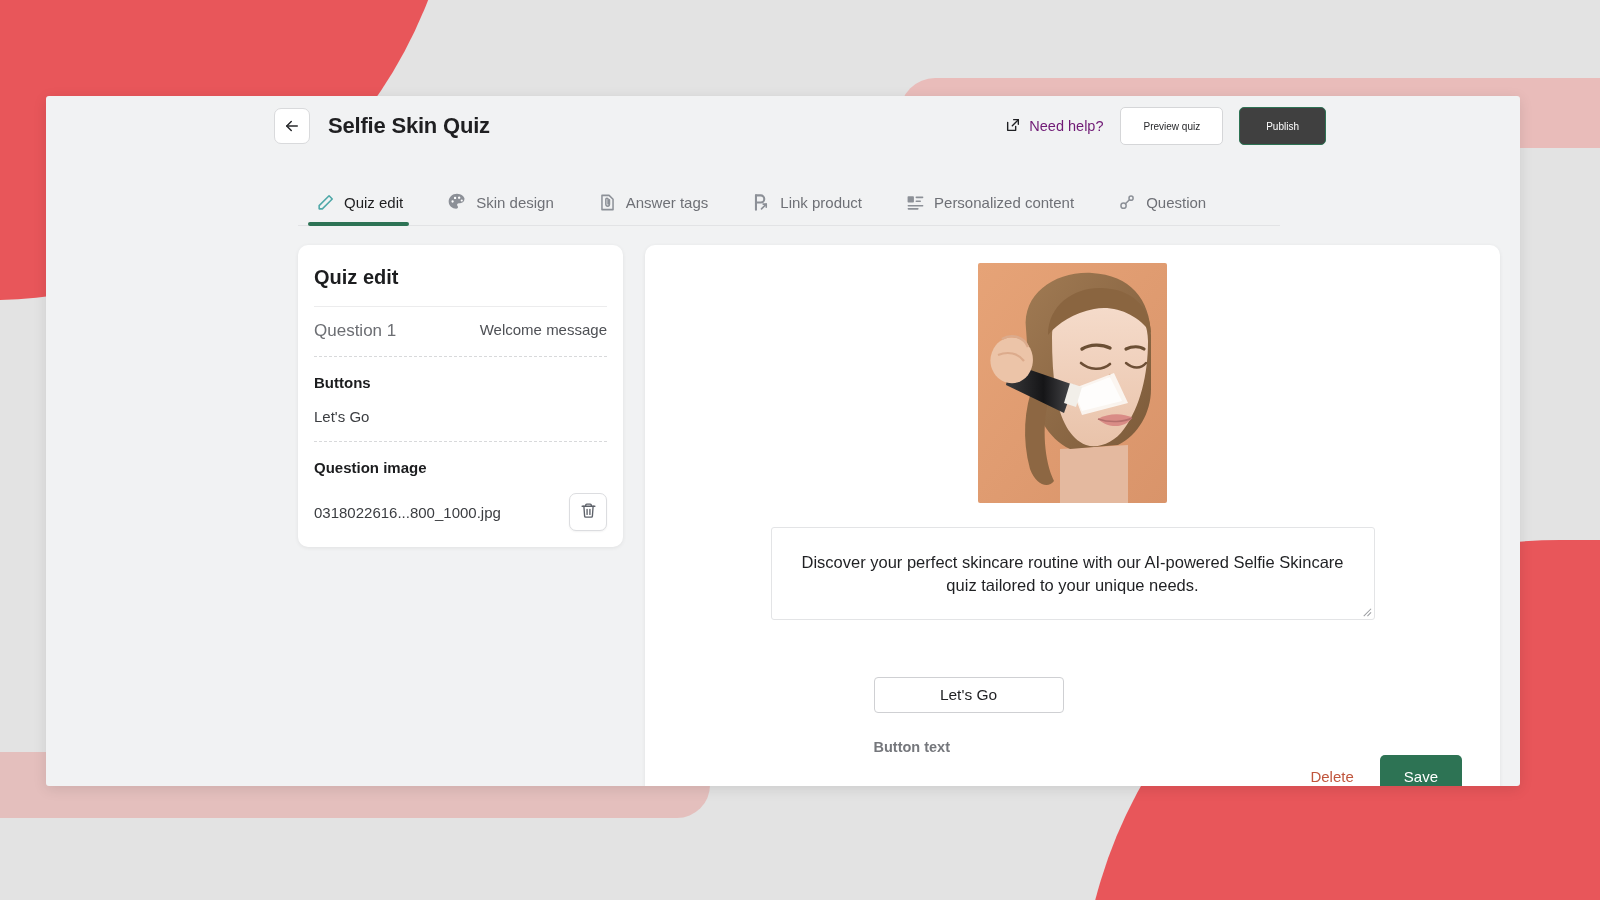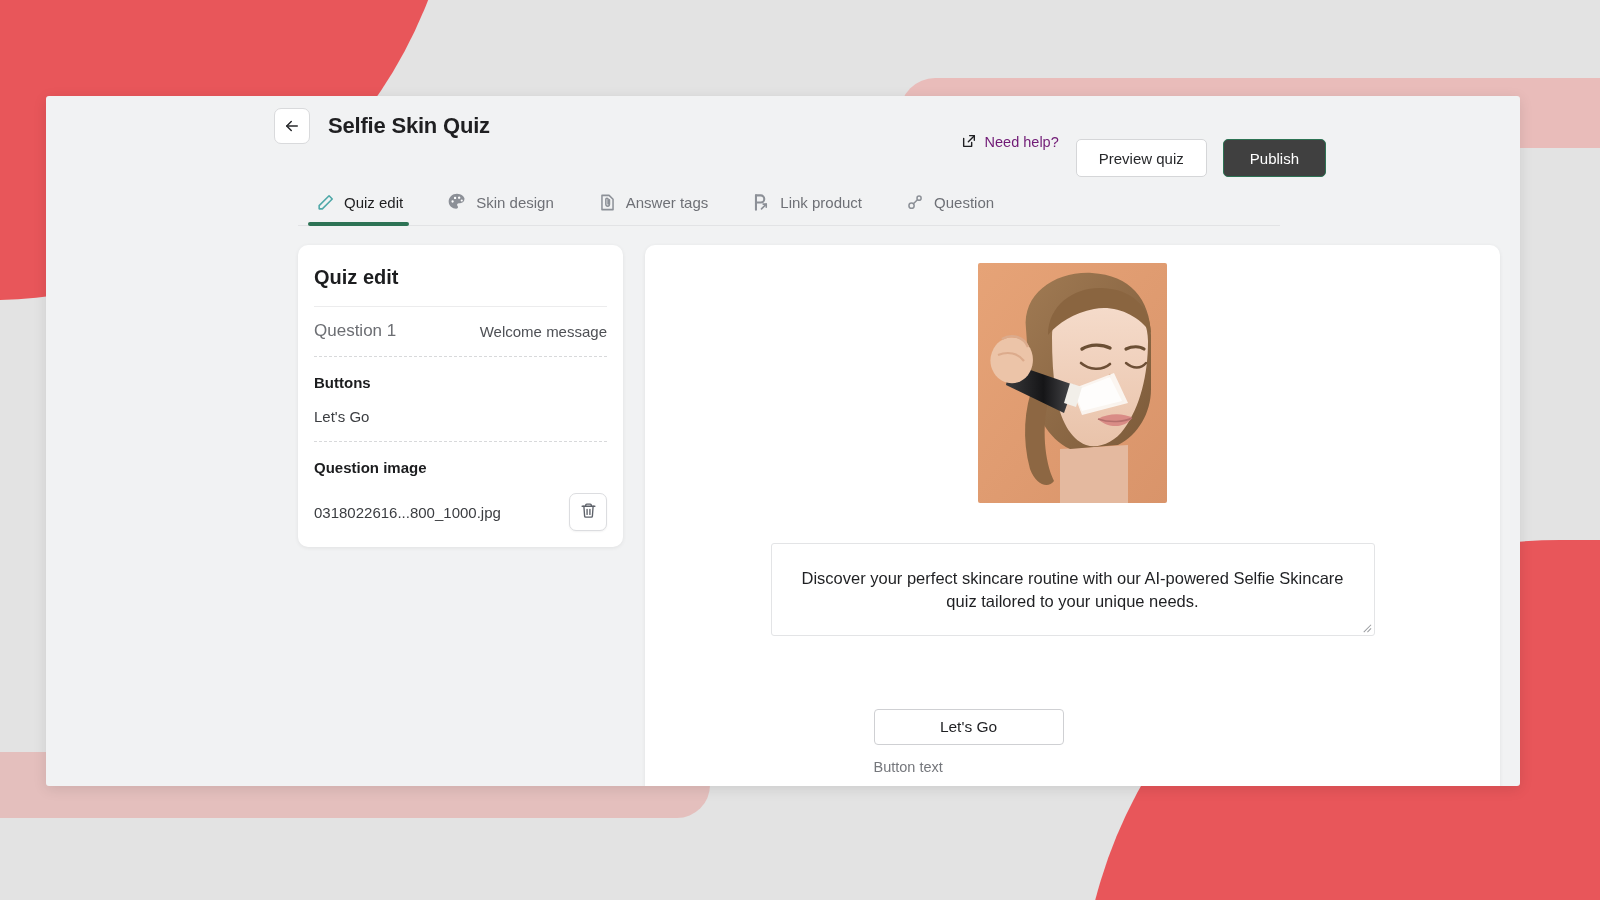--- a/index.html
+++ b/index.html
@@ -76,24 +76,24 @@
     position: absolute; right: 194px; top: 11px;
     display: flex; align-items: center; gap: 16px;
   }
   .need-help {
     display: flex; align-items: center; gap: 8px;
     font-size: 14.5px; color: #701a75; cursor: pointer;
     margin-right: 1px;
   }
   .btn {
     font-family: "Liberation Sans", sans-serif;
-    font-size: 15px;
+    font-size: 10px;
     border-radius: 5px;
     cursor: pointer;
-    display: flex; align-items: center; justify-content: center; margin-top: 32px;
+    display: flex; align-items: center; justify-content: center;
   }
   .btn-preview {
     height: 38px; padding: 0 22px;
     background: #ffffff; color: #27282b;
     border: 1px solid #d5d6d8;
   }
   .btn-publish {
     height: 38px; padding: 0 26px;
     background: #404040; color: #ffffff;
     border: 1px solid #2d7354;
@@ -136,21 +136,21 @@
     box-shadow: 0 1px 4px rgba(0,0,0,0.07);
     padding: 0 16px;
     align-self: flex-start;
   }
   .left-card-title {
     font-size: 20px; font-weight: bold; color: #1c1d1f;
     padding: 21px 0 17px 0;
     border-bottom: 1px solid #ececed;
   }
   .row-question {
-    display: flex; justify-content: space-between; align-items: center;
+    display: flex; justify-content: space-between; align-items: flex-start;
     padding: 14px 0 15px 0;
     border-bottom: 1px dashed #d8d9db;
   }
   .row-question-label { font-size: 17px; color: #6c6e73; }
   .row-question-value { font-size: 15px; color: #4e5055; }
   .section {
     padding: 17px 0 16px 0;
     border-bottom: 1px dashed #d8d9db;
   }
   .section:last-child { border-bottom: none; }
@@ -176,21 +176,20 @@
   
   .right-card {
     flex: 1;
     background: #ffffff;
     border-radius: 10px;
     box-shadow: 0 1px 4px rgba(0,0,0,0.07);
     padding: 18px 28px 22px 28px;
     min-height: 549px;
     display: flex; flex-direction: column;
     align-items: center;
-    gap: 16px;
   }
   .question-image {
     width: 189px; height: 240px;
     border-radius: 2px;
     overflow: hidden;
     margin-bottom: 24px;
   }
   .question-image svg { display: block; }
   .message-box {
     width: 604px;
@@ -218,22 +217,22 @@
   .cta-button {
     width: 190px; height: 36px;
     border: 1px solid #cfd0d3;
     border-radius: 4px;
     background: #ffffff;
     display: flex; align-items: center; justify-content: center;
     font-size: 15.5px; color: #1f2023;
     cursor: pointer;
   }
   .cta-caption {
-    margin-top: 14px;
-    font-size: 14.5px; color: #75777c;
+    margin-top: 26px;
+    font-size: 14.5px; color: #75777c; font-weight: bold;
   }
   .footer-actions {
     margin-top: auto;
     width: 100%;
     display: flex; align-items: center; justify-content: flex-end;
     gap: 10px;
     padding-right: 10px;
   }
   .btn-delete {
     background: none; border: none;
@@ -329,20 +328,32 @@
           <svg width="19" height="19" viewBox="0 0 24 24" fill="none" stroke="#8c9097" stroke-width="2" stroke-linecap="round" stroke-linejoin="round">
             <path d="M5 3v18" stroke-width="2.6"></path>
             <path d="M5 3h6a4.5 4.5 0 0 1 0 9H5" stroke-width="2.6"></path>
             <polyline points="14 14 18 14 18 18"></polyline>
             <line x1="18" y1="14" x2="12" y2="20"></line>
           </svg>
         </span>
         <span>Link product</span>
       </div>
 
+      <div class="tab">
+        <span class="tab-icon">
+          <svg width="19" height="19" viewBox="0 0 24 24" fill="#8c9097">
+            <rect x="2" y="4" width="8" height="8" rx="1"></rect>
+            <rect x="12" y="4.5" width="10" height="2" rx="1"></rect>
+            <rect x="12" y="9.5" width="7" height="2" rx="1"></rect>
+            <rect x="2" y="15" width="20" height="2" rx="1"></rect>
+            <rect x="2" y="19" width="14" height="2" rx="1"></rect>
+          </svg>
+        </span>
+        <span>Personalized content</span>
+      </div>
 
       <div class="tab">
         <span class="tab-icon">
           <svg width="19" height="19" viewBox="0 0 24 24" fill="none" stroke="#8c9097" stroke-width="1.9" stroke-linecap="round">
             <circle cx="7" cy="16" r="3.3"></circle>
             <circle cx="16.5" cy="6.5" r="2.6"></circle>
             <line x1="9.4" y1="13.6" x2="14.4" y2="8.6"></line>
           </svg>
         </span>
         <span>Question</span>

